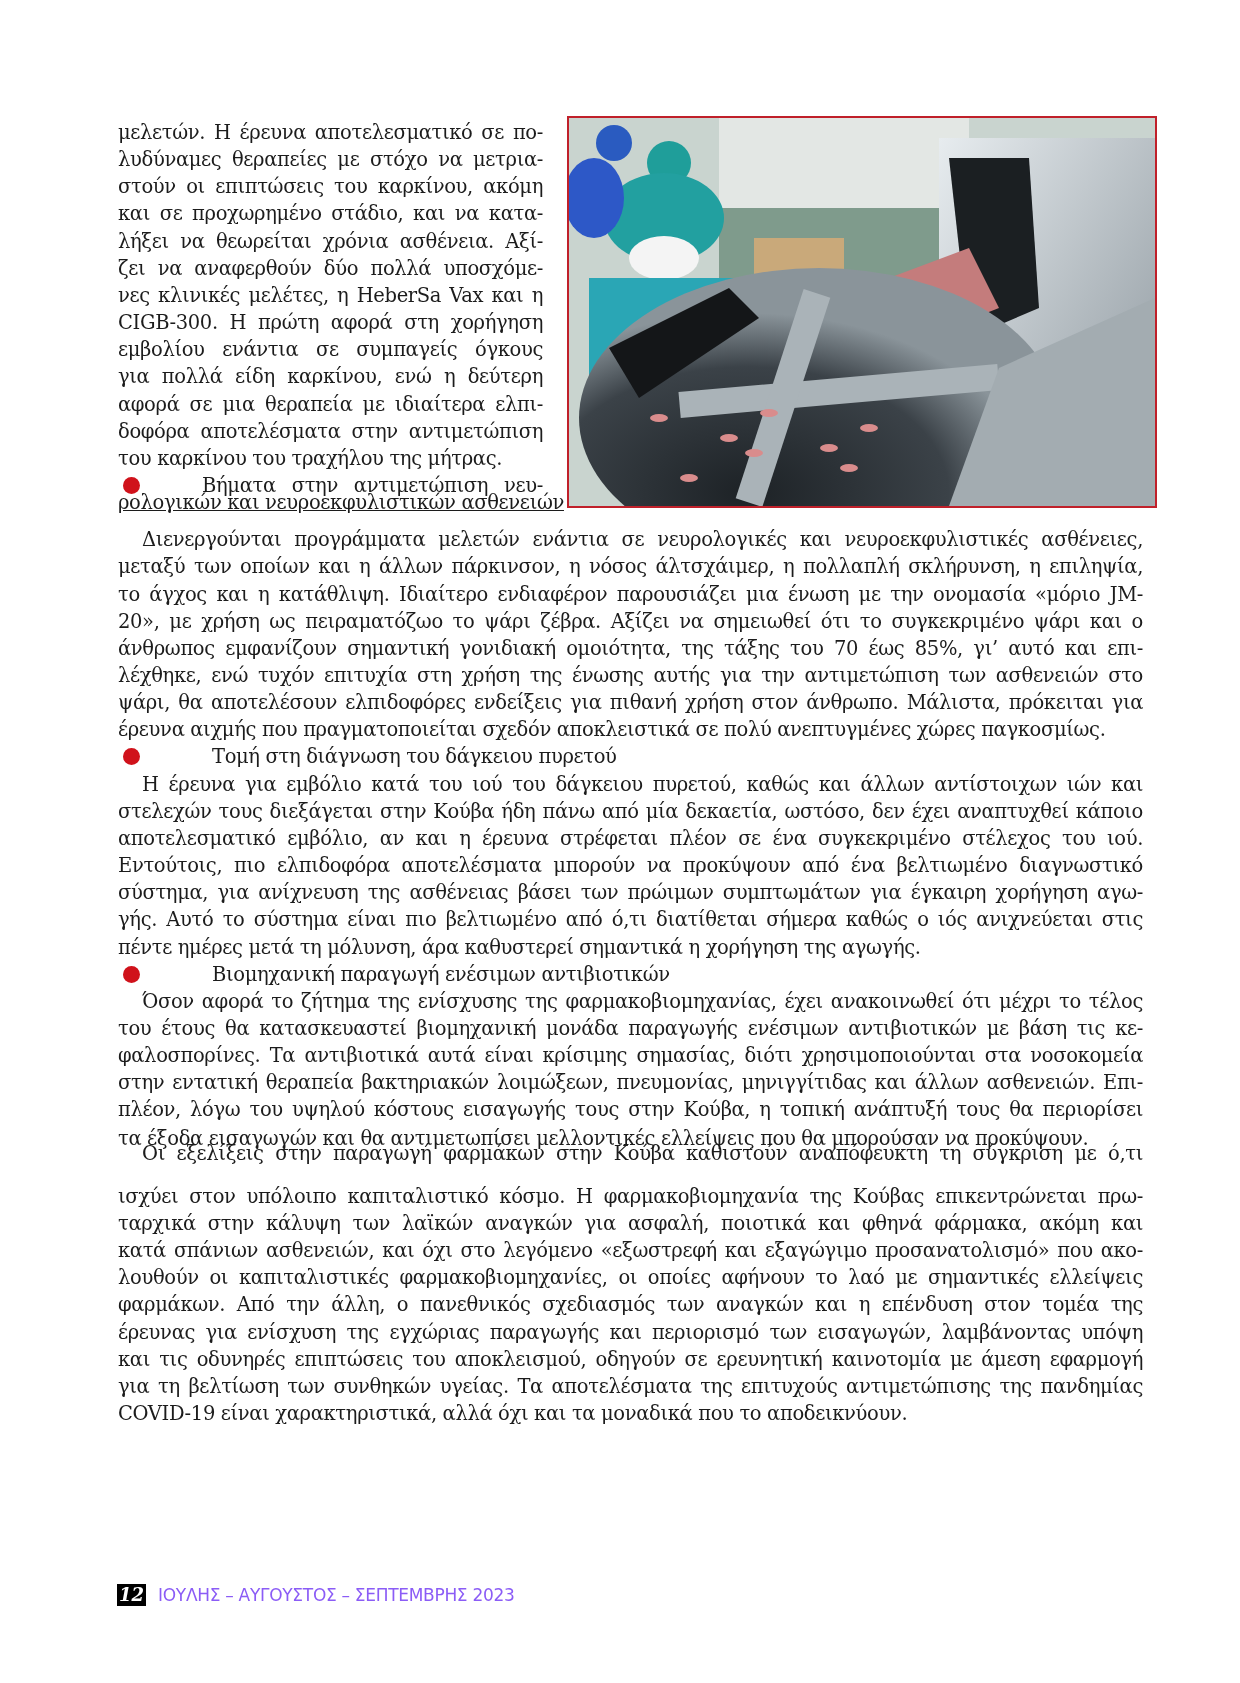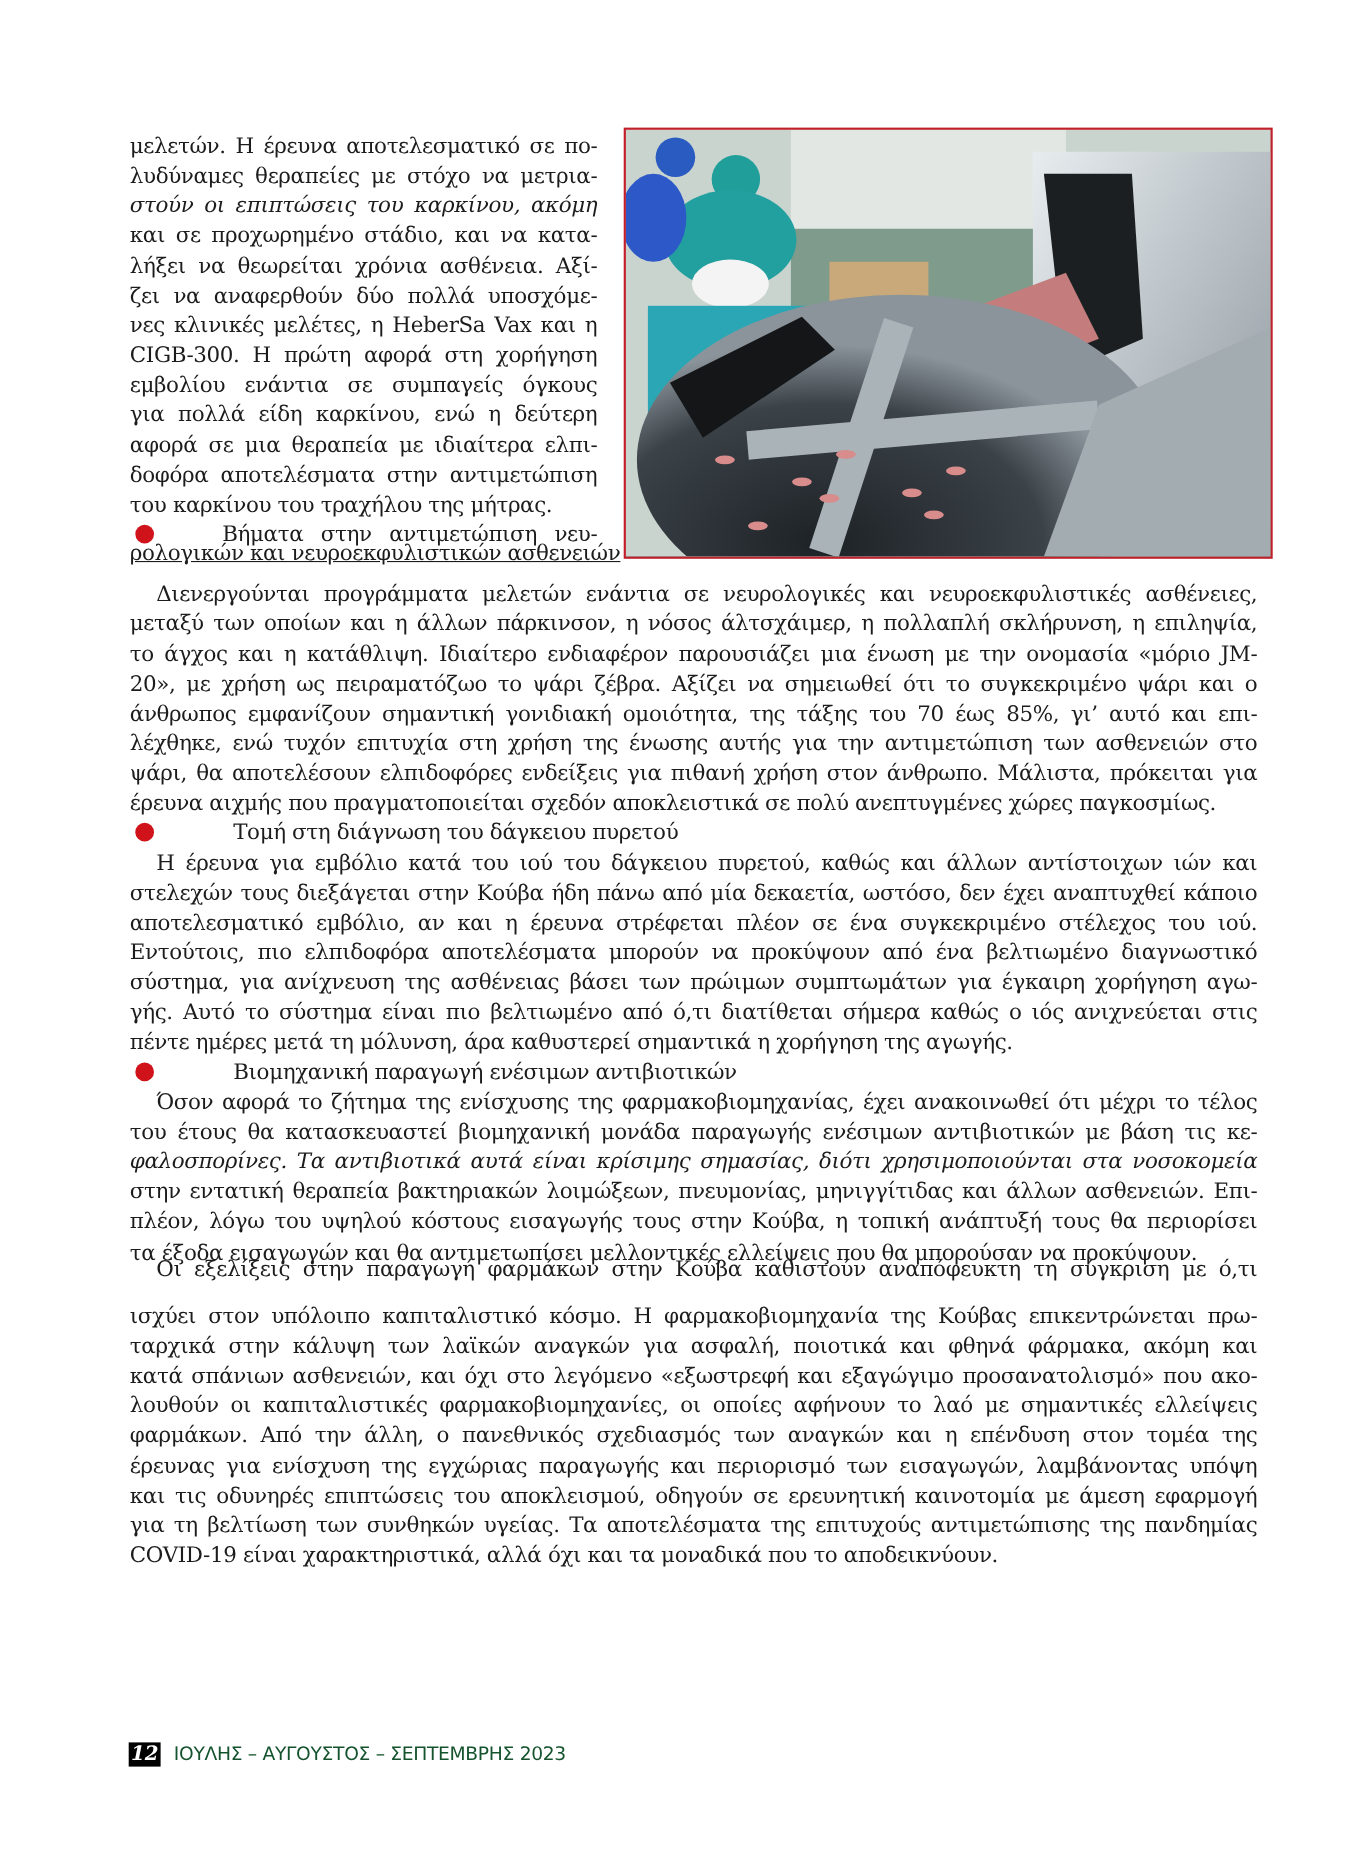--- a/index.html
+++ b/index.html
@@ -15,21 +15,21 @@
   .bullet { position:absolute; left:123px; width:17px; height:17px; border-radius:50%; background:#d0121b; }
   .heading-text { position:absolute; left:212px; height:27px; line-height:27px; font-size:19.5px;
                   white-space:nowrap; letter-spacing:-0.35px; }
   .photo { position:absolute; left:567px; top:116px; width:590px; height:392px;
            border:2px solid #c0202a; box-sizing:border-box; overflow:hidden;
            background:linear-gradient(160deg,#cfd9d6 0%,#a9bfb8 25%,#5b6a70 55%,#2c3338 100%); }
   .footer { position:absolute; left:117px; top:1583px; height:24px; display:flex; align-items:center; }
   .page-num { background:#000; color:#fff; font-family:"DejaVu Serif", serif; font-style:italic; font-weight:bold;
               font-size:18px; line-height:22px; padding:0 2px; height:22px; }
   .footer-text { margin-left:12px; font-family:"DejaVu Sans", "Liberation Sans", sans-serif; font-size:17px;
-                 color:#14532d; letter-spacing:-0.3px; }
+                 color:#8b5cf6; letter-spacing:-0.3px; }
 </style>
 </head>
 <body>
 
 <div class="photo">
   <svg width="586" height="388" viewBox="0 0 586 388">
     <defs>
       <radialGradient id="bowl" cx="0.35" cy="0.75" r="0.6">
         <stop offset="0" stop-color="#1d2226"></stop>
         <stop offset="0.7" stop-color="#3b4248"></stop>
@@ -77,21 +77,21 @@
       <ellipse cx="90" cy="300" rx="9" ry="4"></ellipse>
     </g>
 
     <polygon points="430,250 586,180 586,388 380,388" fill="#a3acb1"></polygon>
   </svg>
 </div>
 
 <div id="intro">
     <div class="line narrow" style="top: 119px;">μελετών. Η έρευνα αποτελεσματικό σε πο-</div>
     <div class="line narrow" style="top: 146.15px;">λυδύναμες θεραπείες με στόχο να μετρια-</div>
-    <div class="line narrow" style="top: 173.3px; font-style: italic;">στούν οι επιπτώσεις του καρκίνου, ακόμη</div>
+    <div class="line narrow" style="top: 173.3px;">στούν οι επιπτώσεις του καρκίνου, ακόμη</div>
     <div class="line narrow" style="top: 200.45px;">και σε προχωρημένο στάδιο, και να κατα-</div>
     <div class="line narrow" style="top: 227.6px;">λήξει να θεωρείται χρόνια ασθένεια. Αξί-</div>
     <div class="line narrow" style="top: 254.75px;">ζει να αναφερθούν δύο πολλά υποσχόμε-</div>
     <div class="line narrow" style="top: 281.9px;">νες κλινικές μελέτες, η HeberSa Vax και η</div>
     <div class="line narrow" style="top: 309.05px;">CIGB-300. Η πρώτη αφορά στη χορήγηση</div>
     <div class="line narrow" style="top: 336.2px;">εμβολίου ενάντια σε συμπαγείς όγκους</div>
     <div class="line narrow" style="top: 363.35px;">για πολλά είδη καρκίνου, ενώ η δεύτερη</div>
     <div class="line narrow" style="top: 390.5px;">αφορά σε μια θεραπεία με ιδιαίτερα ελπι-</div>
     <div class="line narrow" style="top: 417.65px;">δοφόρα αποτελέσματα στην αντιμετώπιση</div>
     <div class="line narrow last" style="top: 444.8px;">του καρκίνου του τραχήλου της μήτρας.</div>
@@ -115,21 +115,21 @@
     <div class="line wide" style="top: 797.75px;">στελεχών τους διεξάγεται στην Κούβα ήδη πάνω από μία δεκαετία, ωστόσο, δεν έχει αναπτυχθεί κάποιο</div>
     <div class="line wide" style="top: 824.9px;">αποτελεσματικό εμβόλιο, αν και η έρευνα στρέφεται πλέον σε ένα συγκεκριμένο στέλεχος του ιού.</div>
     <div class="line wide" style="top: 852.05px;">Εντούτοις, πιο ελπιδοφόρα αποτελέσματα μπορούν να προκύψουν από ένα βελτιωμένο διαγνωστικό</div>
     <div class="line wide" style="top: 879.2px;">σύστημα, για ανίχνευση της ασθένειας βάσει των πρώιμων συμπτωμάτων για έγκαιρη χορήγηση αγω-</div>
     <div class="line wide" style="top: 906.35px;">γής. Αυτό το σύστημα είναι πιο βελτιωμένο από ό,τι διατίθεται σήμερα καθώς ο ιός ανιχνεύεται στις</div>
     <div class="line wide last" style="top: 933.5px;">πέντε ημέρες μετά τη μόλυνση, άρα καθυστερεί σημαντικά η χορήγηση της αγωγής.</div>
     <div class="bullet" style="top: 965.65px;"></div>
     <div class="heading-text" style="top: 960.65px;">Βιομηχανική παραγωγή ενέσιμων αντιβιοτικών</div>
     <div class="line wide indent" style="top: 987.8px;">Όσον αφορά το ζήτημα της ενίσχυσης της φαρμακοβιομηχανίας, έχει ανακοινωθεί ότι μέχρι το τέλος</div>
     <div class="line wide" style="top: 1014.95px;">του έτους θα κατασκευαστεί βιομηχανική μονάδα παραγωγής ενέσιμων αντιβιοτικών με βάση τις κε-</div>
-    <div class="line wide" style="top: 1042.1px; font-style: italic;">φαλοσπορίνες. Τα αντιβιοτικά αυτά είναι κρίσιμης σημασίας, διότι χρησιμοποιούνται στα νοσοκομεία</div>
+    <div class="line wide" style="top: 1042.1px;">φαλοσπορίνες. Τα αντιβιοτικά αυτά είναι κρίσιμης σημασίας, διότι χρησιμοποιούνται στα νοσοκομεία</div>
     <div class="line wide" style="top: 1069.25px;">στην εντατική θεραπεία βακτηριακών λοιμώξεων, πνευμονίας, μηνιγγίτιδας και άλλων ασθενειών. Επι-</div>
     <div class="line wide" style="top: 1096.4px;">πλέον, λόγω του υψηλού κόστους εισαγωγής τους στην Κούβα, η τοπική ανάπτυξή τους θα περιορίσει</div>
     <div class="line wide last" style="top: 1125px;">τα έξοδα εισαγωγών και θα αντιμετωπίσει μελλοντικές ελλείψεις που θα μπορούσαν να προκύψουν.</div>
   </div>
 
 <div id="closing">
     <div class="line wide indent" style="top: 1140px;">Οι εξελίξεις στην παραγωγή φαρμάκων στην Κούβα καθιστούν αναπόφευκτη τη σύγκριση με ό,τι</div>
     <div class="line wide" style="top: 1182.85px;">ισχύει στον υπόλοιπο καπιταλιστικό κόσμο. Η φαρμακοβιομηχανία της Κούβας επικεντρώνεται πρω-</div>
     <div class="line wide" style="top: 1210px;">ταρχικά στην κάλυψη των λαϊκών αναγκών για ασφαλή, ποιοτικά και φθηνά φάρμακα, ακόμη και</div>
     <div class="line wide" style="top: 1237.15px;">κατά σπάνιων ασθενειών, και όχι στο λεγόμενο «εξωστρεφή και εξαγώγιμο προσανατολισμό» που ακο-</div>

